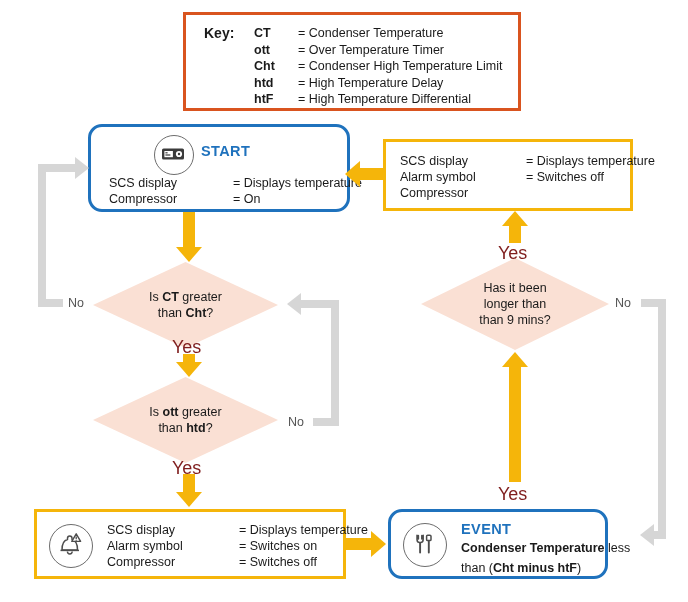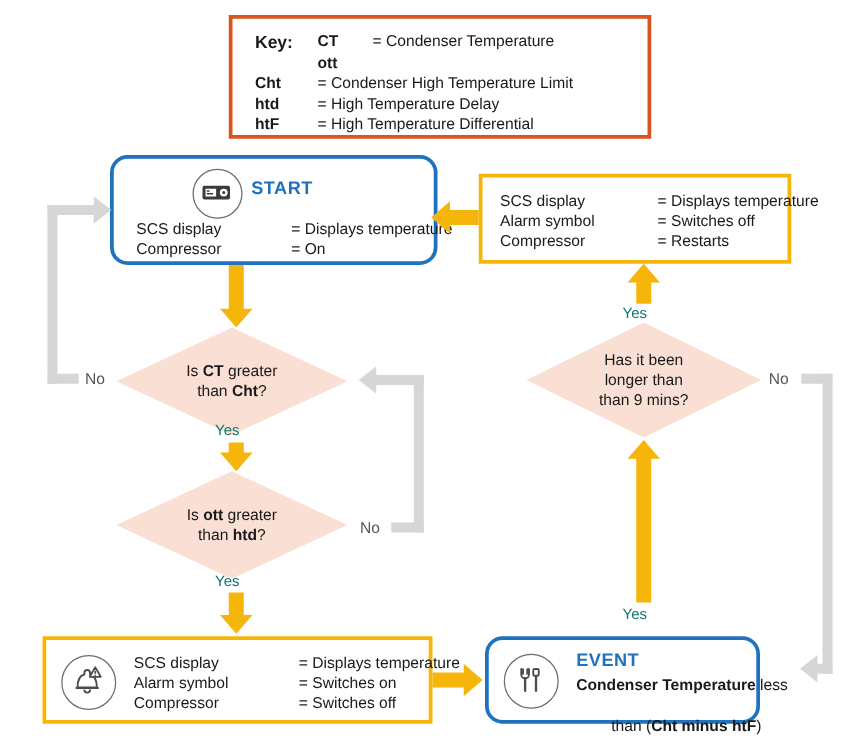--- a/index.html
+++ b/index.html
@@ -91,34 +91,35 @@
     border-top:13px solid transparent;border-bottom:13px solid transparent;
     border-left:15px solid #f5b50a;}
 
   .gtri-left{width:0;height:0;position:absolute;
     border-top:11px solid transparent;border-bottom:11px solid transparent;
     border-right:14px solid #d6d6d6;}
   .gtri-right{width:0;height:0;position:absolute;
     border-top:11px solid transparent;border-bottom:11px solid transparent;
     border-left:14px solid #d6d6d6;}
 
-  .lbl-yes{position:absolute;color:#0f766e;font-size:12px;font-weight:normal;}
+  .lbl-yes{position:absolute;color:#7f1d1d;font-size:18px;font-weight:normal;}
   .lbl-no{position:absolute;color:#555555;font-size:12.5px;}
 </style>
 </head>
 <body>
 
 <div class="abs" id="key-box">
   <div id="key-grid">
     <div class="key-word">Key:</div>
     <div class="key-abbr">CT</div>
     <div class="key-def"><span>=</span> <span>Condenser Temperature</span></div>
 
     <div></div>
     <div class="key-abbr">ott</div>
+    <div class="key-def"><span>=</span> <span>Over Temperature Timer</span></div>
 
     <div></div>
     <div class="key-abbr">Cht</div>
     <div class="key-def"><span>=</span> <span>Condenser High Temperature Limit</span></div>
 
     <div></div>
     <div class="key-abbr">htd</div>
     <div class="key-def"><span>=</span> <span>High Temperature Delay</span></div>
 
     <div></div>
@@ -147,21 +148,20 @@
   </div>
 </div>
 
 <div class="abs yellowbox" id="restart-box">
   <div class="rowgrid" style="left:14px;top:11px;grid-template-columns:102px auto;">
     <div class="lbl">SCS display</div>
     <div class="val">= Displays temperature</div>
     <div class="lbl">Alarm symbol</div>
     <div class="val">= Switches off</div>
     <div class="lbl">Compressor</div>
-    <div class="val">= Restarts</div>
   </div>
 </div>
 
 <div class="abs yellowbox" id="alarm-box">
   <div class="icon-circle" style="left:12px;top:12px;width:44px;height:44px;">
     <svg width="40" height="40" viewBox="0 0 40 40" style="display:block">
       <path d="M12 25 Q12 16 17.5 14.6 L17.5 13.2 A2.2 2.2 0 0 1 22 13.2 L22 14.6 Q27.5 16 27.5 25 Z" fill="none" stroke="#4d4d4d" stroke-width="1.5" stroke-linejoin="round"></path>
       <line x1="10.5" y1="25.4" x2="29" y2="25.4" stroke="#4d4d4d" stroke-width="1.5"></line>
       <path d="M17.4 26.6 a2.4 2.4 0 0 0 4.8 0" fill="none" stroke="#4d4d4d" stroke-width="1.4"></path>
       <path d="M26.2 8.8 L30.6 16.4 L21.8 16.4 Z" fill="#ffffff" stroke="#4d4d4d" stroke-width="1.4" stroke-linejoin="round"></path>
@@ -185,21 +185,21 @@
       <path d="M14.4 11.4 L14.4 15 M17.8 11.4 L17.8 15 M13 11.2 L13 15.6 a3.1 3.1 0 0 0 6.2 0 L19.2 11.2" fill="none" stroke="#4d4d4d" stroke-width="1.5" stroke-linecap="round"></path>
       <line x1="16.1" y1="18.6" x2="16.1" y2="28.6" stroke="#4d4d4d" stroke-width="1.9" stroke-linecap="round"></line>
       <rect x="22.6" y="11.2" width="4.4" height="5.4" rx="1.1" fill="none" stroke="#4d4d4d" stroke-width="1.5"></rect>
       <line x1="24.8" y1="17.4" x2="24.8" y2="28.6" stroke="#4d4d4d" stroke-width="1.9" stroke-linecap="round"></line>
     </svg>
   </div>
   <div class="hdr" style="left:70px;top:9px;">EVENT</div>
   <div class="evt-line" style="left:70px;top:28px;">
     <b>Condenser Temperature</b><span> less</span>
   </div>
-  <div class="evt-line" style="left:70px;top:61px;margin-left:28px;">
+  <div class="evt-line" style="left:70px;top:48px;">
     <span>than (</span><b>Cht minus htF</b><span>)</span>
   </div>
 </div>
 
 <div class="diamond" id="dia-ct">
   <span>
     Is <b>CT</b> greater<br>than <b>Cht</b>?
   </span>
 </div>
 

